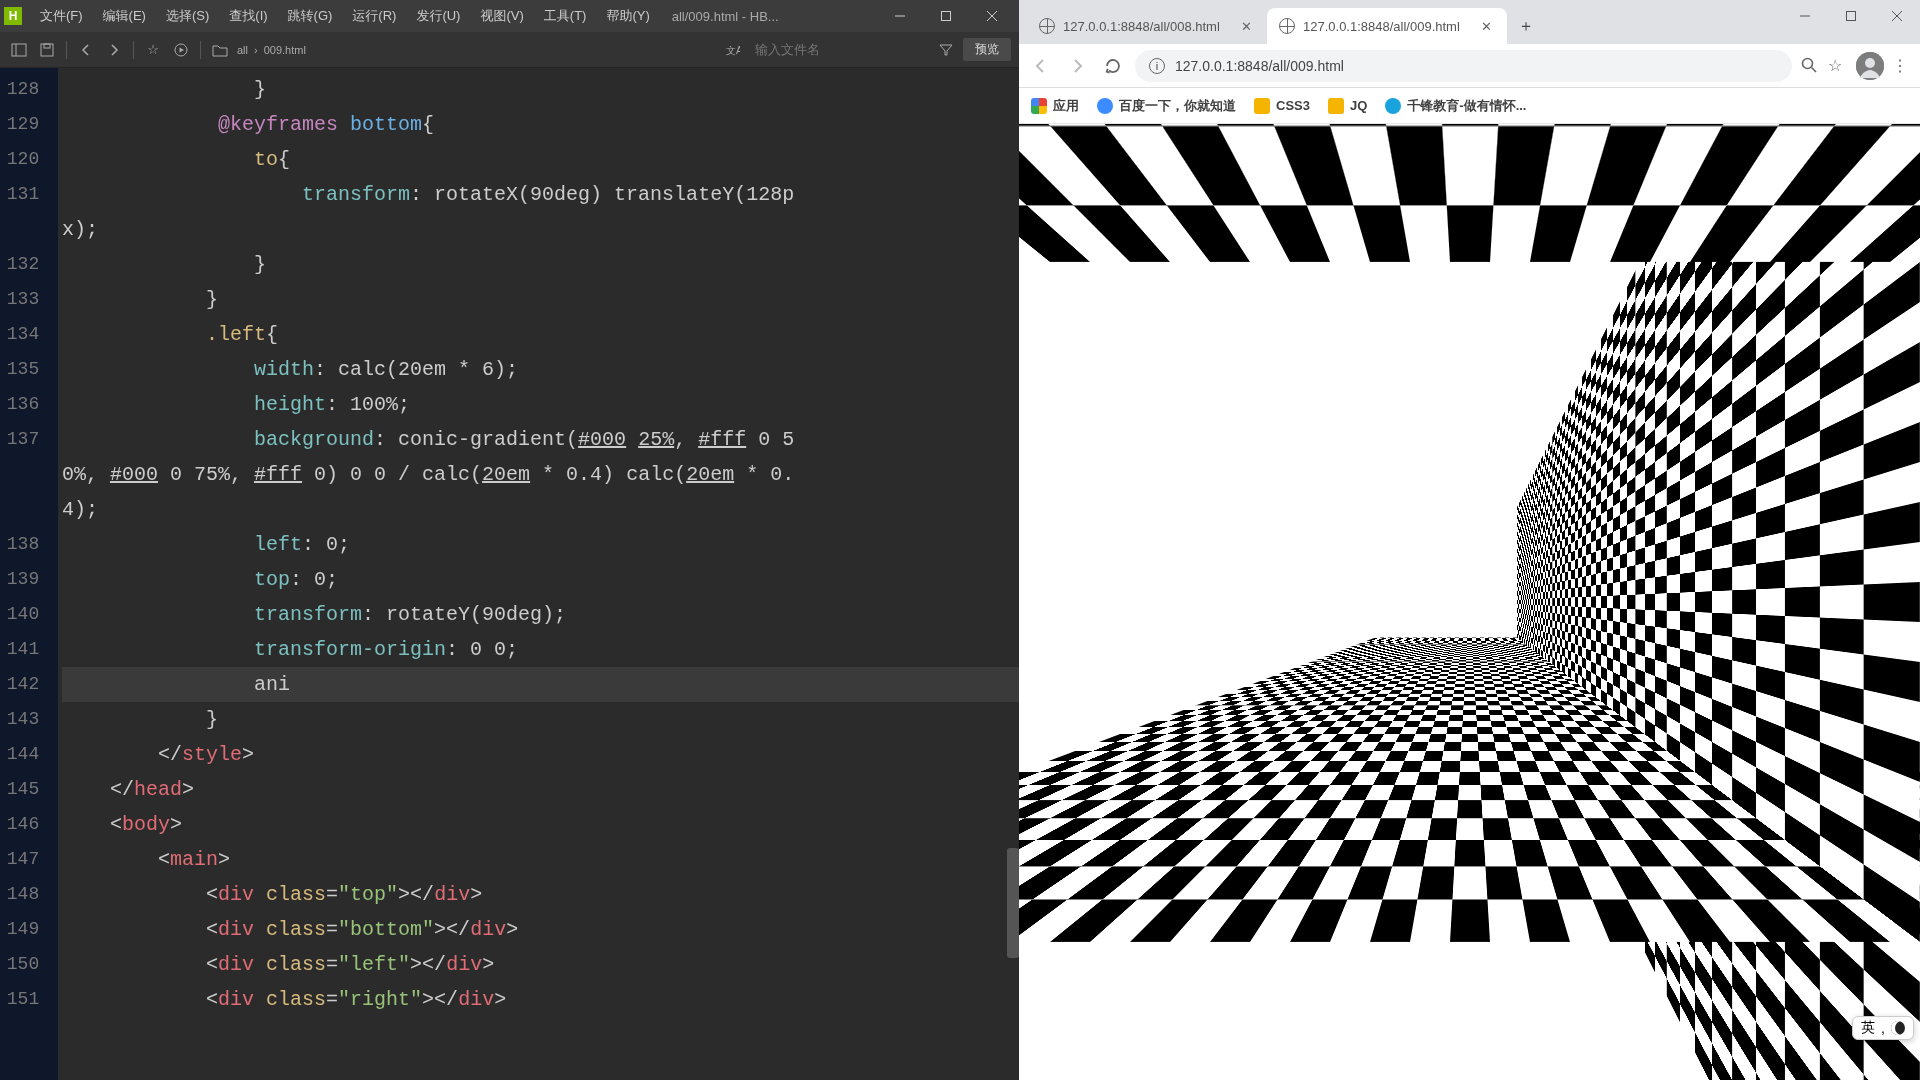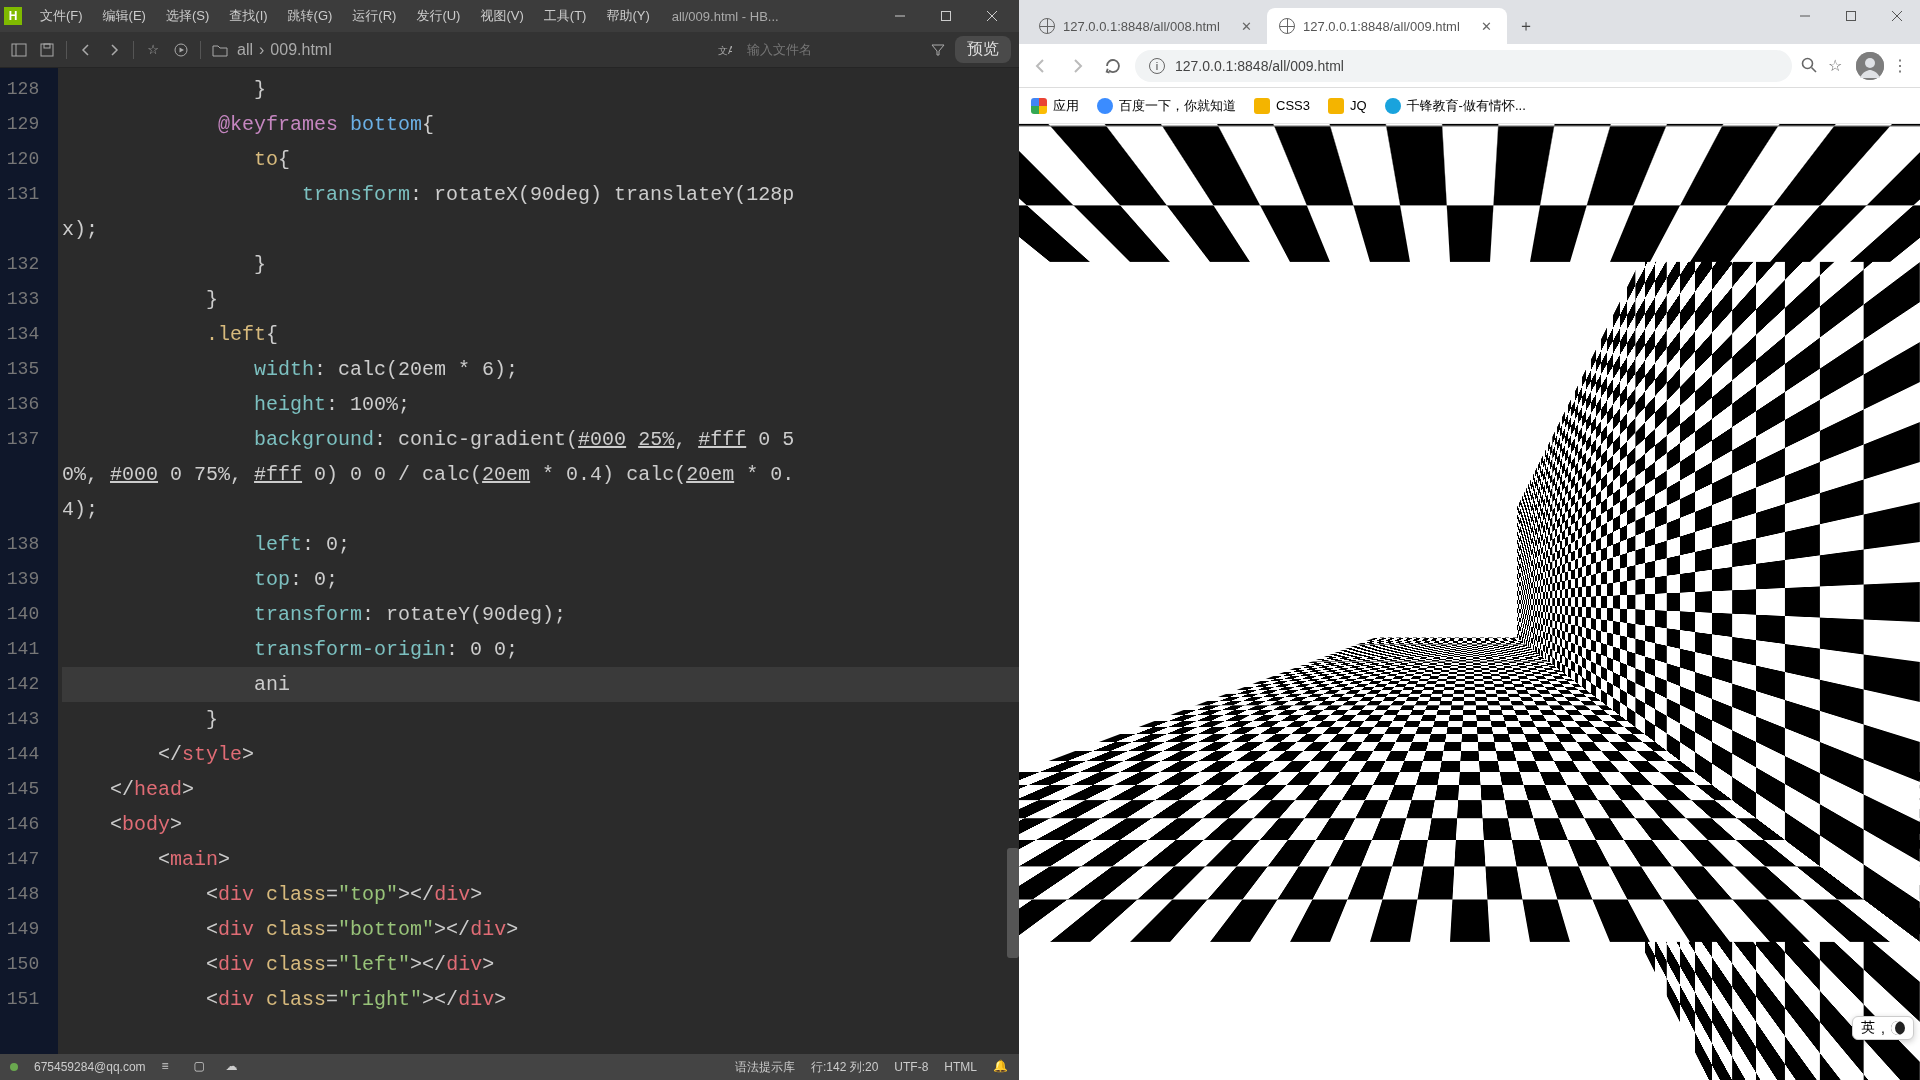--- a/index.html
+++ b/index.html
@@ -21,25 +21,25 @@
 .menubar .title-text { margin-left: 12px; color: #aaa; flex:1;}
 .win-controls { display: flex; gap: 0; margin-left: auto; }
 .win-btn { width: 46px; height: 32px; display: flex; align-items: center; justify-content: center; color: #ccc; }
 .win-btn svg { width: 12px; height: 12px; }
 .toolbar {
   height: 36px; background: #333; display: flex; align-items: center;
   padding: 0 8px; gap: 6px; color: #aaa; font-size: 13px; border-bottom:1px solid #252525;
 }
 .tool-ic { width: 22px; height: 22px; display: flex; align-items: center; justify-content: center; color:#aaa;}
 .tool-sep { width:1px;height:18px;background:#555;margin:0 2px;}
-.breadcrumb { display:flex;align-items:center;gap:6px;font-size:16px;}
+.breadcrumb { display:flex;align-items:center;gap:6px;font-size:11px;}
 .breadcrumb span{color:#aaa;}
 .toolbar-input { background:transparent;border:none;color:#888;font-size:13px;padding:2px 6px;width:180px;outline:none;}
 .toolbar .spacer{flex:1;}
-.preview-btn{background:#4a4a4a;color:#ddd;padding:3px 12px;border-radius:8px;font-size:16px;}
+.preview-btn{background:#4a4a4a;color:#ddd;padding:3px 12px;border-radius:2px;font-size:12px;}
 .editor-tabs { height: 36px; background: #2b2b2b; display: flex; align-items: stretch; }
 .editor-tab { padding: 8px 20px; color: #aaa; font-size: 14px; display:flex;align-items:center;border-right:1px solid #1e1e1e;}
 .editor-tab.active { background: #1e1e1e; color: #eee; border-top: 2px solid #6aa84f; }
 .code-area { flex: 1; background: #2b2b2b; display: flex; overflow: hidden; font-family: Consolas, "Courier New", monospace; font-size: 20px; position:relative;}
 .gutter { width: 58px; background: #0f172a; color: #777; text-align: center; padding-right: 12px; line-height: 35px; font-size:18px; padding-top:4px;}
 .gutter div{height:35px;}
 .code { flex: 1; color: #ccc; line-height: 35px; white-space: pre; padding-top:4px; padding-left:4px;}
 .code .line{height:35px;display:block;}
 .code .line.current{background:#3a3a3a;}
 
@@ -81,21 +81,21 @@
 .addrbar {
   height: 44px; background:#fff; border-bottom:1px solid #ddd;
   display:flex;align-items:center;padding:0 8px;gap:8px;
 }
 .nav-ic{width:28px;height:28px;display:flex;align-items:center;justify-content:center;color:#666;border-radius:50%;}
 .nav-ic.disabled{color:#bbb;}
 .urlbox{flex:1;height:32px;background:#f1f3f4;border-radius:16px;display:flex;align-items:center;padding:0 14px;gap:10px;color:#444;font-size:14px;}
 .urlbox .info-ic{width:16px;height:16px;border:1.5px solid #666;border-radius:50%;display:flex;align-items:center;justify-content:center;font-size:11px;}
 .addrbar .ic{width:20px;height:20px;color:#666;}
 .avatar{width:28px;height:28px;border-radius:50%;background:#888;}
-.bookmarks{height:36px;background:#fff;border-bottom:1px solid #e5e5e5;display:flex;align-items:center;padding:0 12px;gap:18px;font-size:13px;color:#000000;}
+.bookmarks{height:36px;background:#fff;border-bottom:1px solid #e5e5e5;display:flex;align-items:center;padding:0 12px;gap:18px;font-size:13px;color:#404040;font-weight:bold;}
 .bm{display:flex;align-items:center;gap:6px;}
 .bm-ic{width:16px;height:16px;border-radius:3px;}
 .viewport{flex:1;position:relative;overflow:hidden;background:#fff;perspective:280px;}
 .tunnel-wrap{position:absolute;inset:0;display:flex;align-items:center;justify-content:center;transform-style:preserve-3d;}
 .checker{position:absolute;background:conic-gradient(#000 25%,#fff 0 50%,#000 0 75%,#fff 0);background-size:80px 80px;}
 .face-top{width:1800px;height:2400px;transform:rotateX(90deg) translateZ(-340px) translateY(-1200px);}
 .face-bottom{width:1800px;height:2400px;transform:rotateX(-90deg) translateZ(-340px) translateY(-1200px);}
 .face-left{width:2400px;height:1800px;transform:rotateY(-90deg) translateZ(-450px) translateX(-1200px);}
 .face-right{width:2400px;height:1800px;transform:rotateY(90deg) translateZ(-450px) translateX(-1200px);}
 .ime-ind{position:absolute;right:6px;bottom:40px;background:#fff;border:1px solid #ccc;border-radius:6px;padding:2px 8px;font-size:14px;display:flex;align-items:center;gap:6px;box-shadow:0 2px 6px rgba(0,0,0,.2);}
@@ -225,33 +225,20 @@
         <div>147</div>
         <div>148</div>
         <div>149</div>
         <div>150</div>
         <div>151</div>
       </div>
     <div class="code" id="code"><span class="line">                }</span><span class="line">            <span class="kw">@keyframes</span> <span class="ident">bottom</span>{</span><span class="line">                <span class="sel">to</span>{</span><span class="line">                    <span class="prop">transform</span>: rotateX(90deg) translateY(128p</span><span class="line">x);</span><span class="line">                }</span><span class="line">            }</span><span class="line">            <span class="sel">.left</span>{</span><span class="line">                <span class="prop">width</span>: calc(20em * 6);</span><span class="line">                <span class="prop">height</span>: 100%;</span><span class="line">                <span class="prop">background</span>: conic-gradient(<u>#000</u> <u>25%</u>, <u>#fff</u> 0 5</span><span class="line">0%, <u>#000</u> 0 75%, <u>#fff</u> 0) 0 0 / calc(<u>20em</u> * 0.4) calc(<u>20em</u> * 0.</span><span class="line">4);</span><span class="line">                <span class="prop">left</span>: 0;</span><span class="line">                <span class="prop">top</span>: 0;</span><span class="line">                <span class="prop">transform</span>: rotateY(90deg);</span><span class="line">                <span class="prop">transform-origin</span>: 0 0;</span><span class="line current">                ani</span><span class="line">            }</span><span class="line">        &lt;/<span class="tag">style</span>&gt;</span><span class="line">    &lt;/<span class="tag">head</span>&gt;</span><span class="line">    &lt;<span class="tag">body</span>&gt;</span><span class="line">        &lt;<span class="tag">main</span>&gt;</span><span class="line">            &lt;<span class="tag">div</span> <span class="attr">class</span>=<span class="str">"top"</span>&gt;&lt;/<span class="tag">div</span>&gt;</span><span class="line">            &lt;<span class="tag">div</span> <span class="attr">class</span>=<span class="str">"bottom"</span>&gt;&lt;/<span class="tag">div</span>&gt;</span><span class="line">            &lt;<span class="tag">div</span> <span class="attr">class</span>=<span class="str">"left"</span>&gt;&lt;/<span class="tag">div</span>&gt;</span><span class="line">            &lt;<span class="tag">div</span> <span class="attr">class</span>=<span class="str">"right"</span>&gt;&lt;/<span class="tag">div</span>&gt;</span></div>
     <div class="scroll-thumb"></div>
   </div>
 
-  <div class="statusbar">
-    <span class="dot"></span>
-    <span>675459284@qq.com</span>
-    <span class="sb-ic">≡</span>
-    <span class="sb-ic">▢</span>
-    <span class="sb-ic">☁</span>
-    <span class="spacer"></span>
-    <span>语法提示库</span>
-    <span>行:142 列:20</span>
-    <span>UTF-8</span>
-    <span>HTML</span>
-    <span class="sb-ic">🔔</span>
-  </div>
 </div>
 
 <div class="browser-pane">
 
   <div class="browser-tabs">
     <div class="btab">
       <span class="globe"></span>
       <span>127.0.0.1:8848/all/008.html</span>
       <span class="close">✕</span>
     </div>

